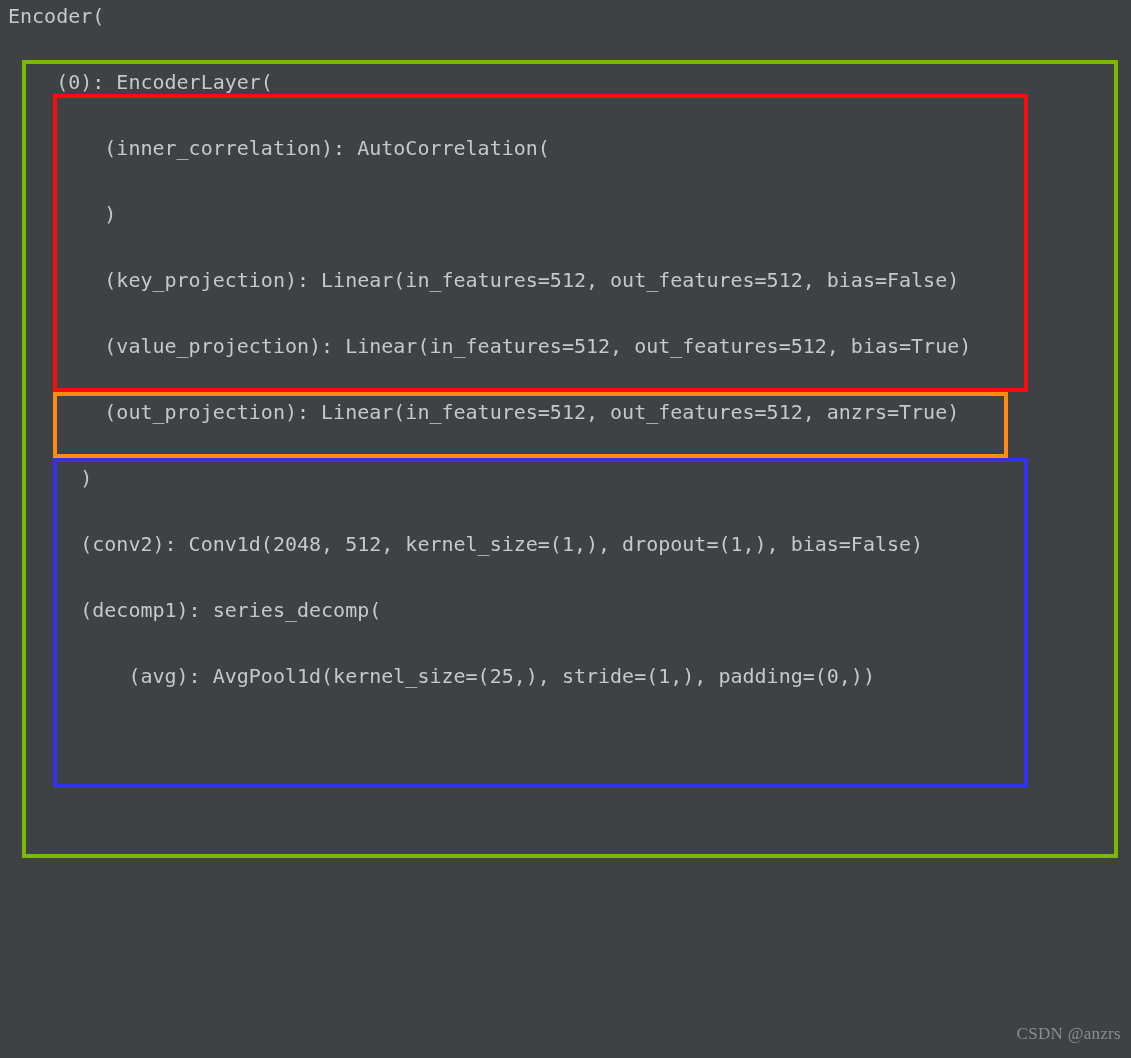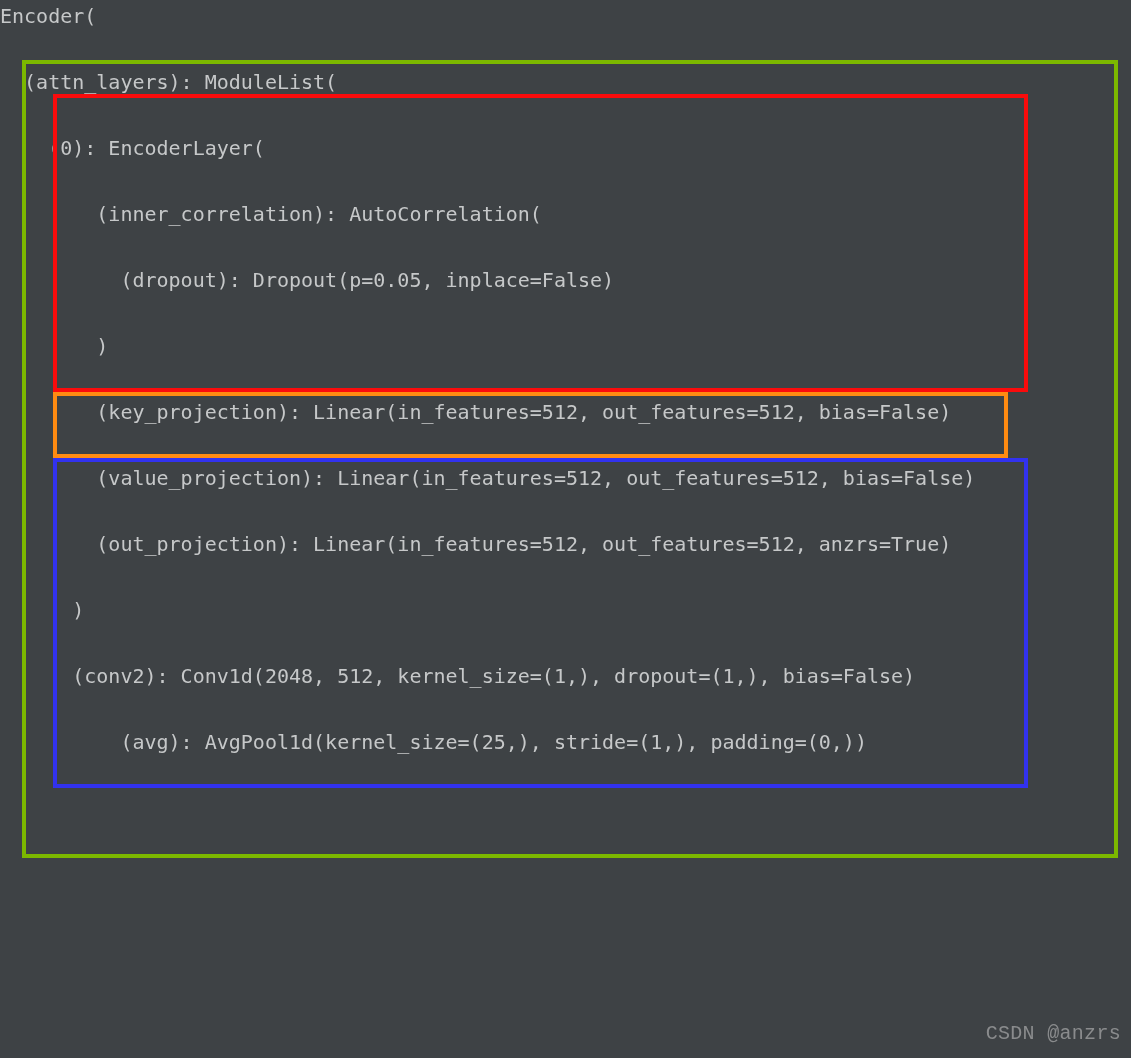--- a/index.html
+++ b/index.html
@@ -15,55 +15,54 @@
     position:relative;
   }
   pre{
     margin:0;
     padding:0;
     white-space:pre;
     font-family:inherit;
   }
   .code-line{
     display:block;
-    padding-left:0;
+    padding-left:8px;
   }
   .box{
     position:absolute;
     box-sizing:border-box;
     pointer-events:none;
   }
   .green{border:4px solid #7cb800;}
   .red{border:4px solid #fa0b0c;}
   .orange{border:4px solid #ff8b12;}
   .blue{border:4px solid #3232ef;}
   .wm{
     position:absolute;
     right:10px;
     bottom:8px;
-    font-size:20px;
+    font-size:17px;
     color:rgba(200,200,200,0.55);
-    font-family:Liberation Mono, monospace;
+    font-family:Liberation Serif, serif;
     letter-spacing:0.3px;
   }
 </style>
 </head>
 <body>
 
 <pre><span class="code-line">Encoder(</span>
-<span class="code-line">  (attn_layers): ModuleList(</span>
 <span class="code-line">    (0): EncoderLayer(</span>
 <span class="code-line">        (inner_correlation): AutoCorrelation(</span>
-<span class="code-line">          (dropout): Dropout(p=0.05, inplace=False)</span>
 <span class="code-line">        )</span>
 <span class="code-line">        (key_projection): Linear(in_features=512, out_features=512, bias=False)</span>
-<span class="code-line">        (value_projection): Linear(in_features=512, out_features=512, bias=False)</span>
+<span class="code-line">        (value_projection): Linear(in_features=512, out_features=512, bias=True)</span>
 <span class="code-line">        (out_projection): Linear(in_features=512, out_features=512, anzrs=True)</span>
 <span class="code-line">      )</span>
 <span class="code-line">      (conv2): Conv1d(2048, 512, kernel_size=(1,), dropout=(1,), bias=False)</span>
+<span class="code-line">      (decomp1): series_decomp(</span>
 <span class="code-line">          (avg): AvgPool1d(kernel_size=(25,), stride=(1,), padding=(0,))</span>
 
 
 
 
 
 
 
 
 

